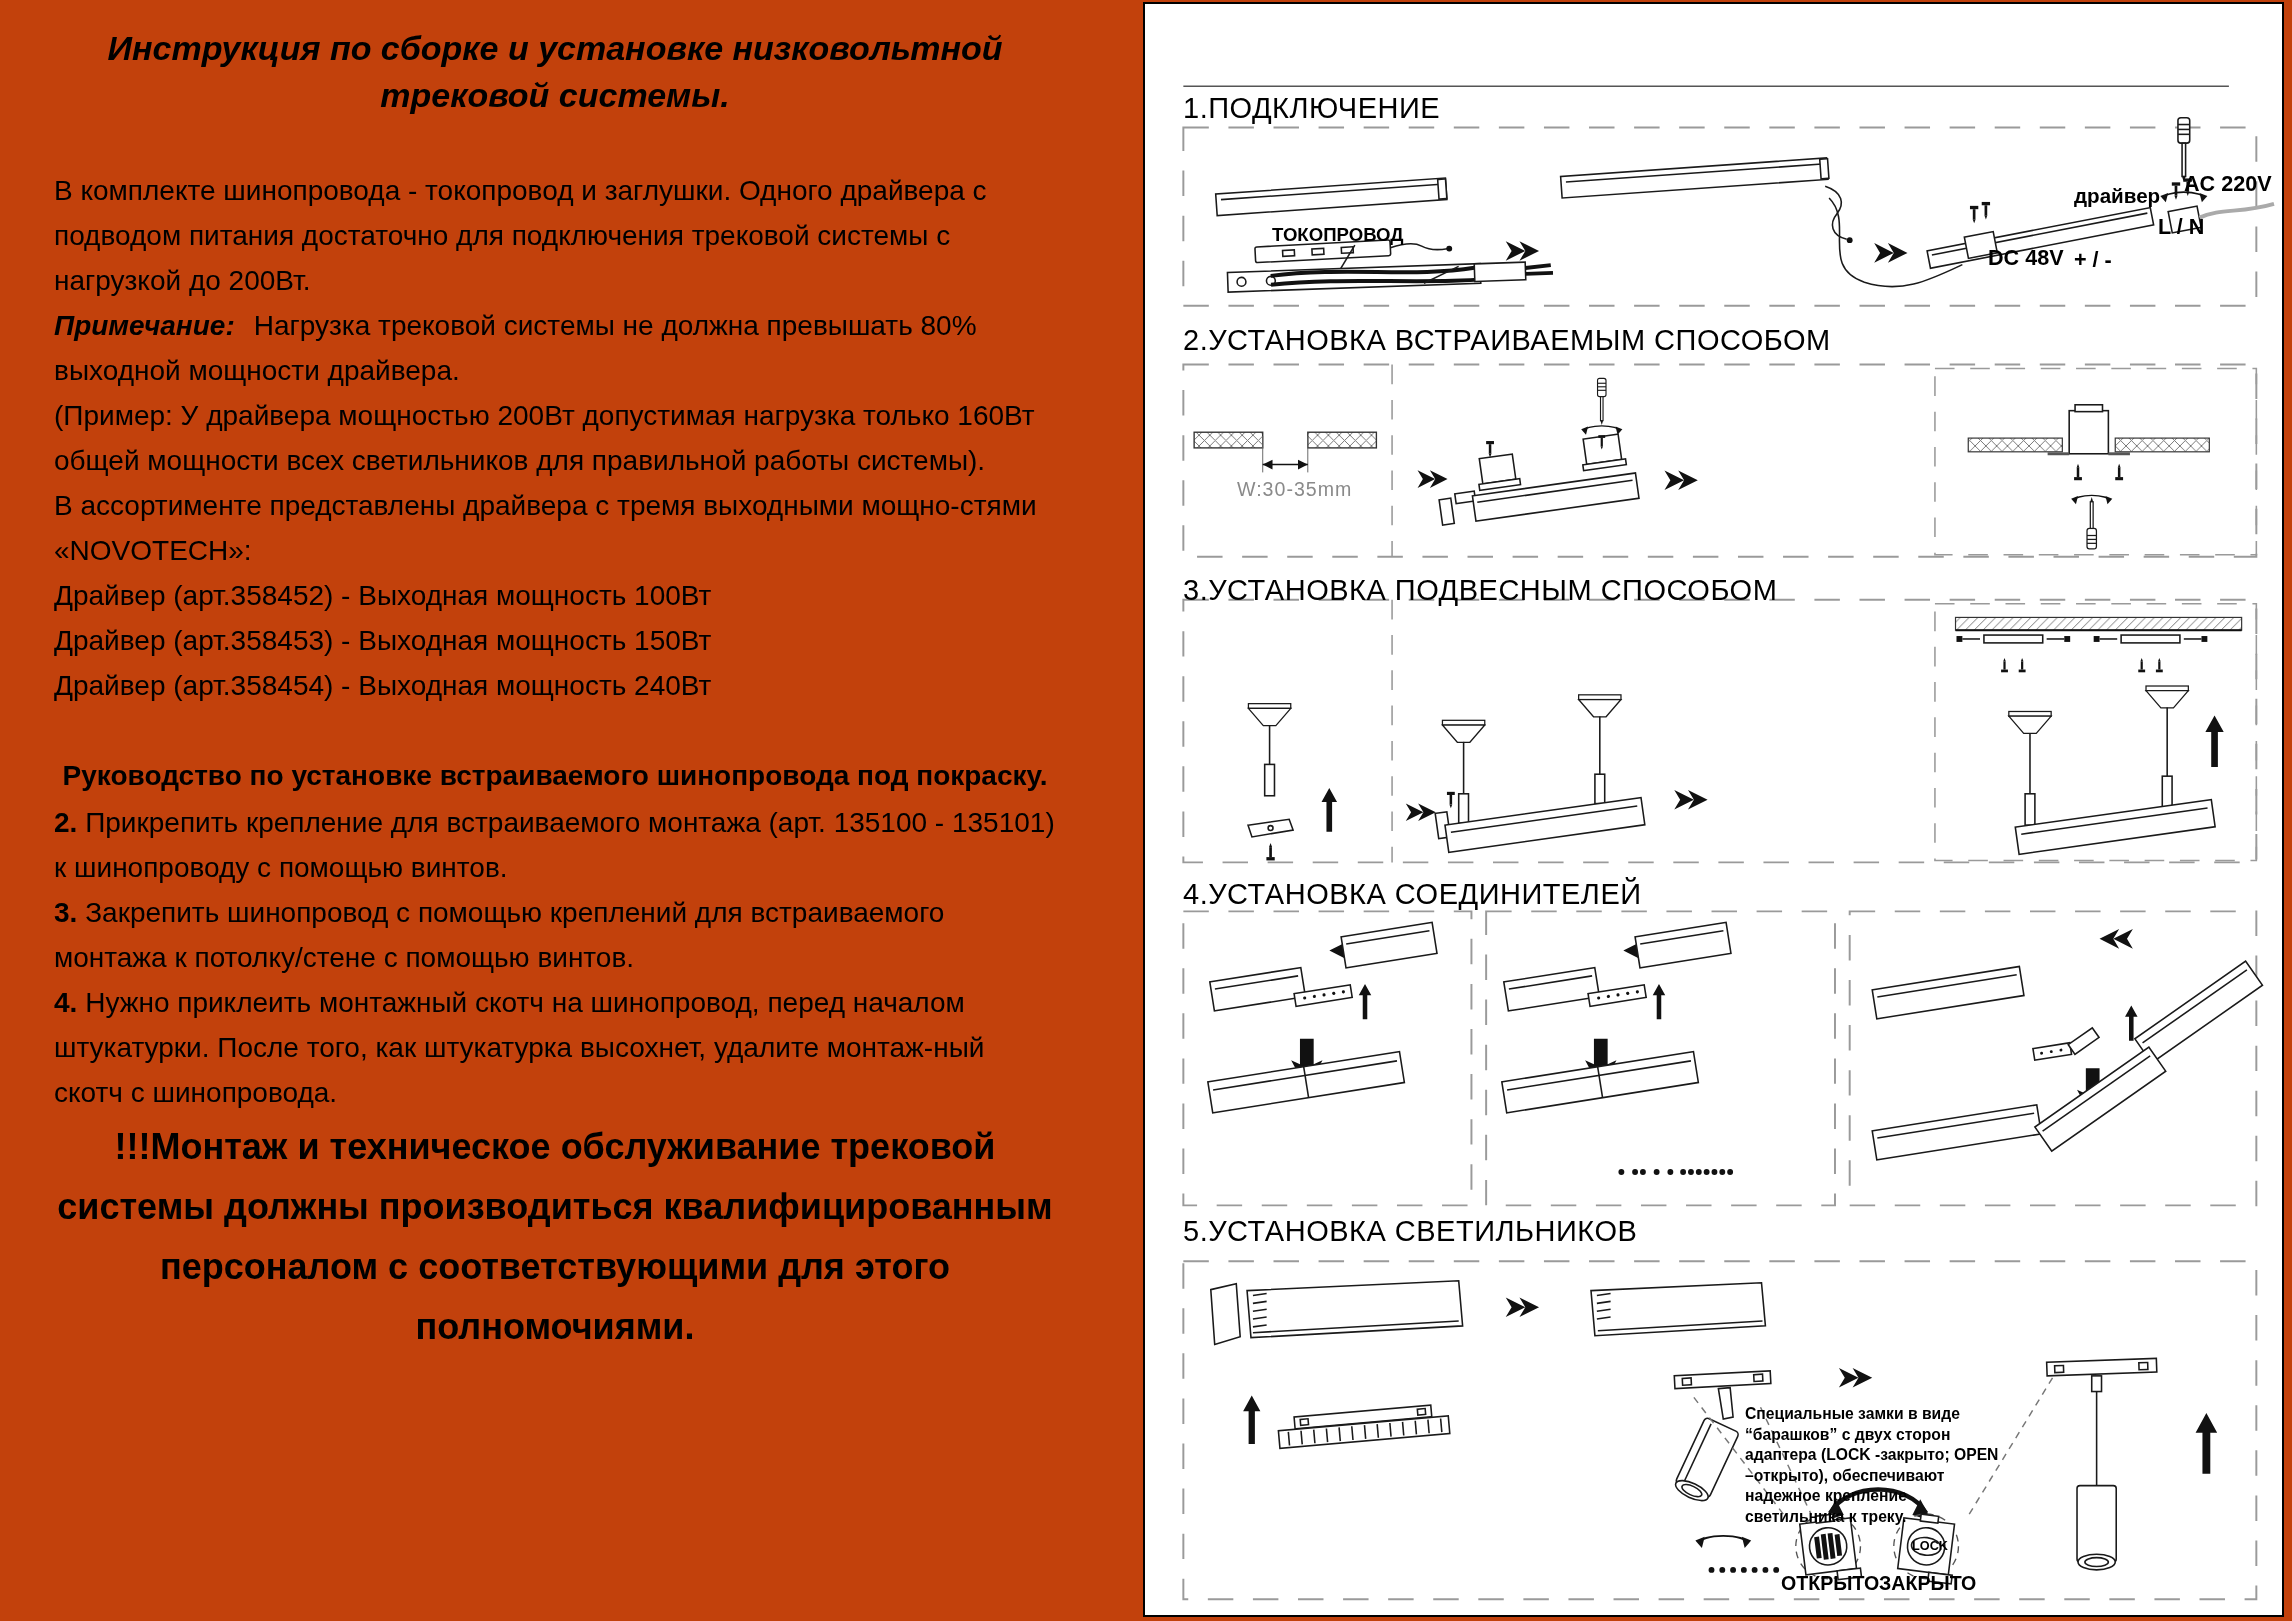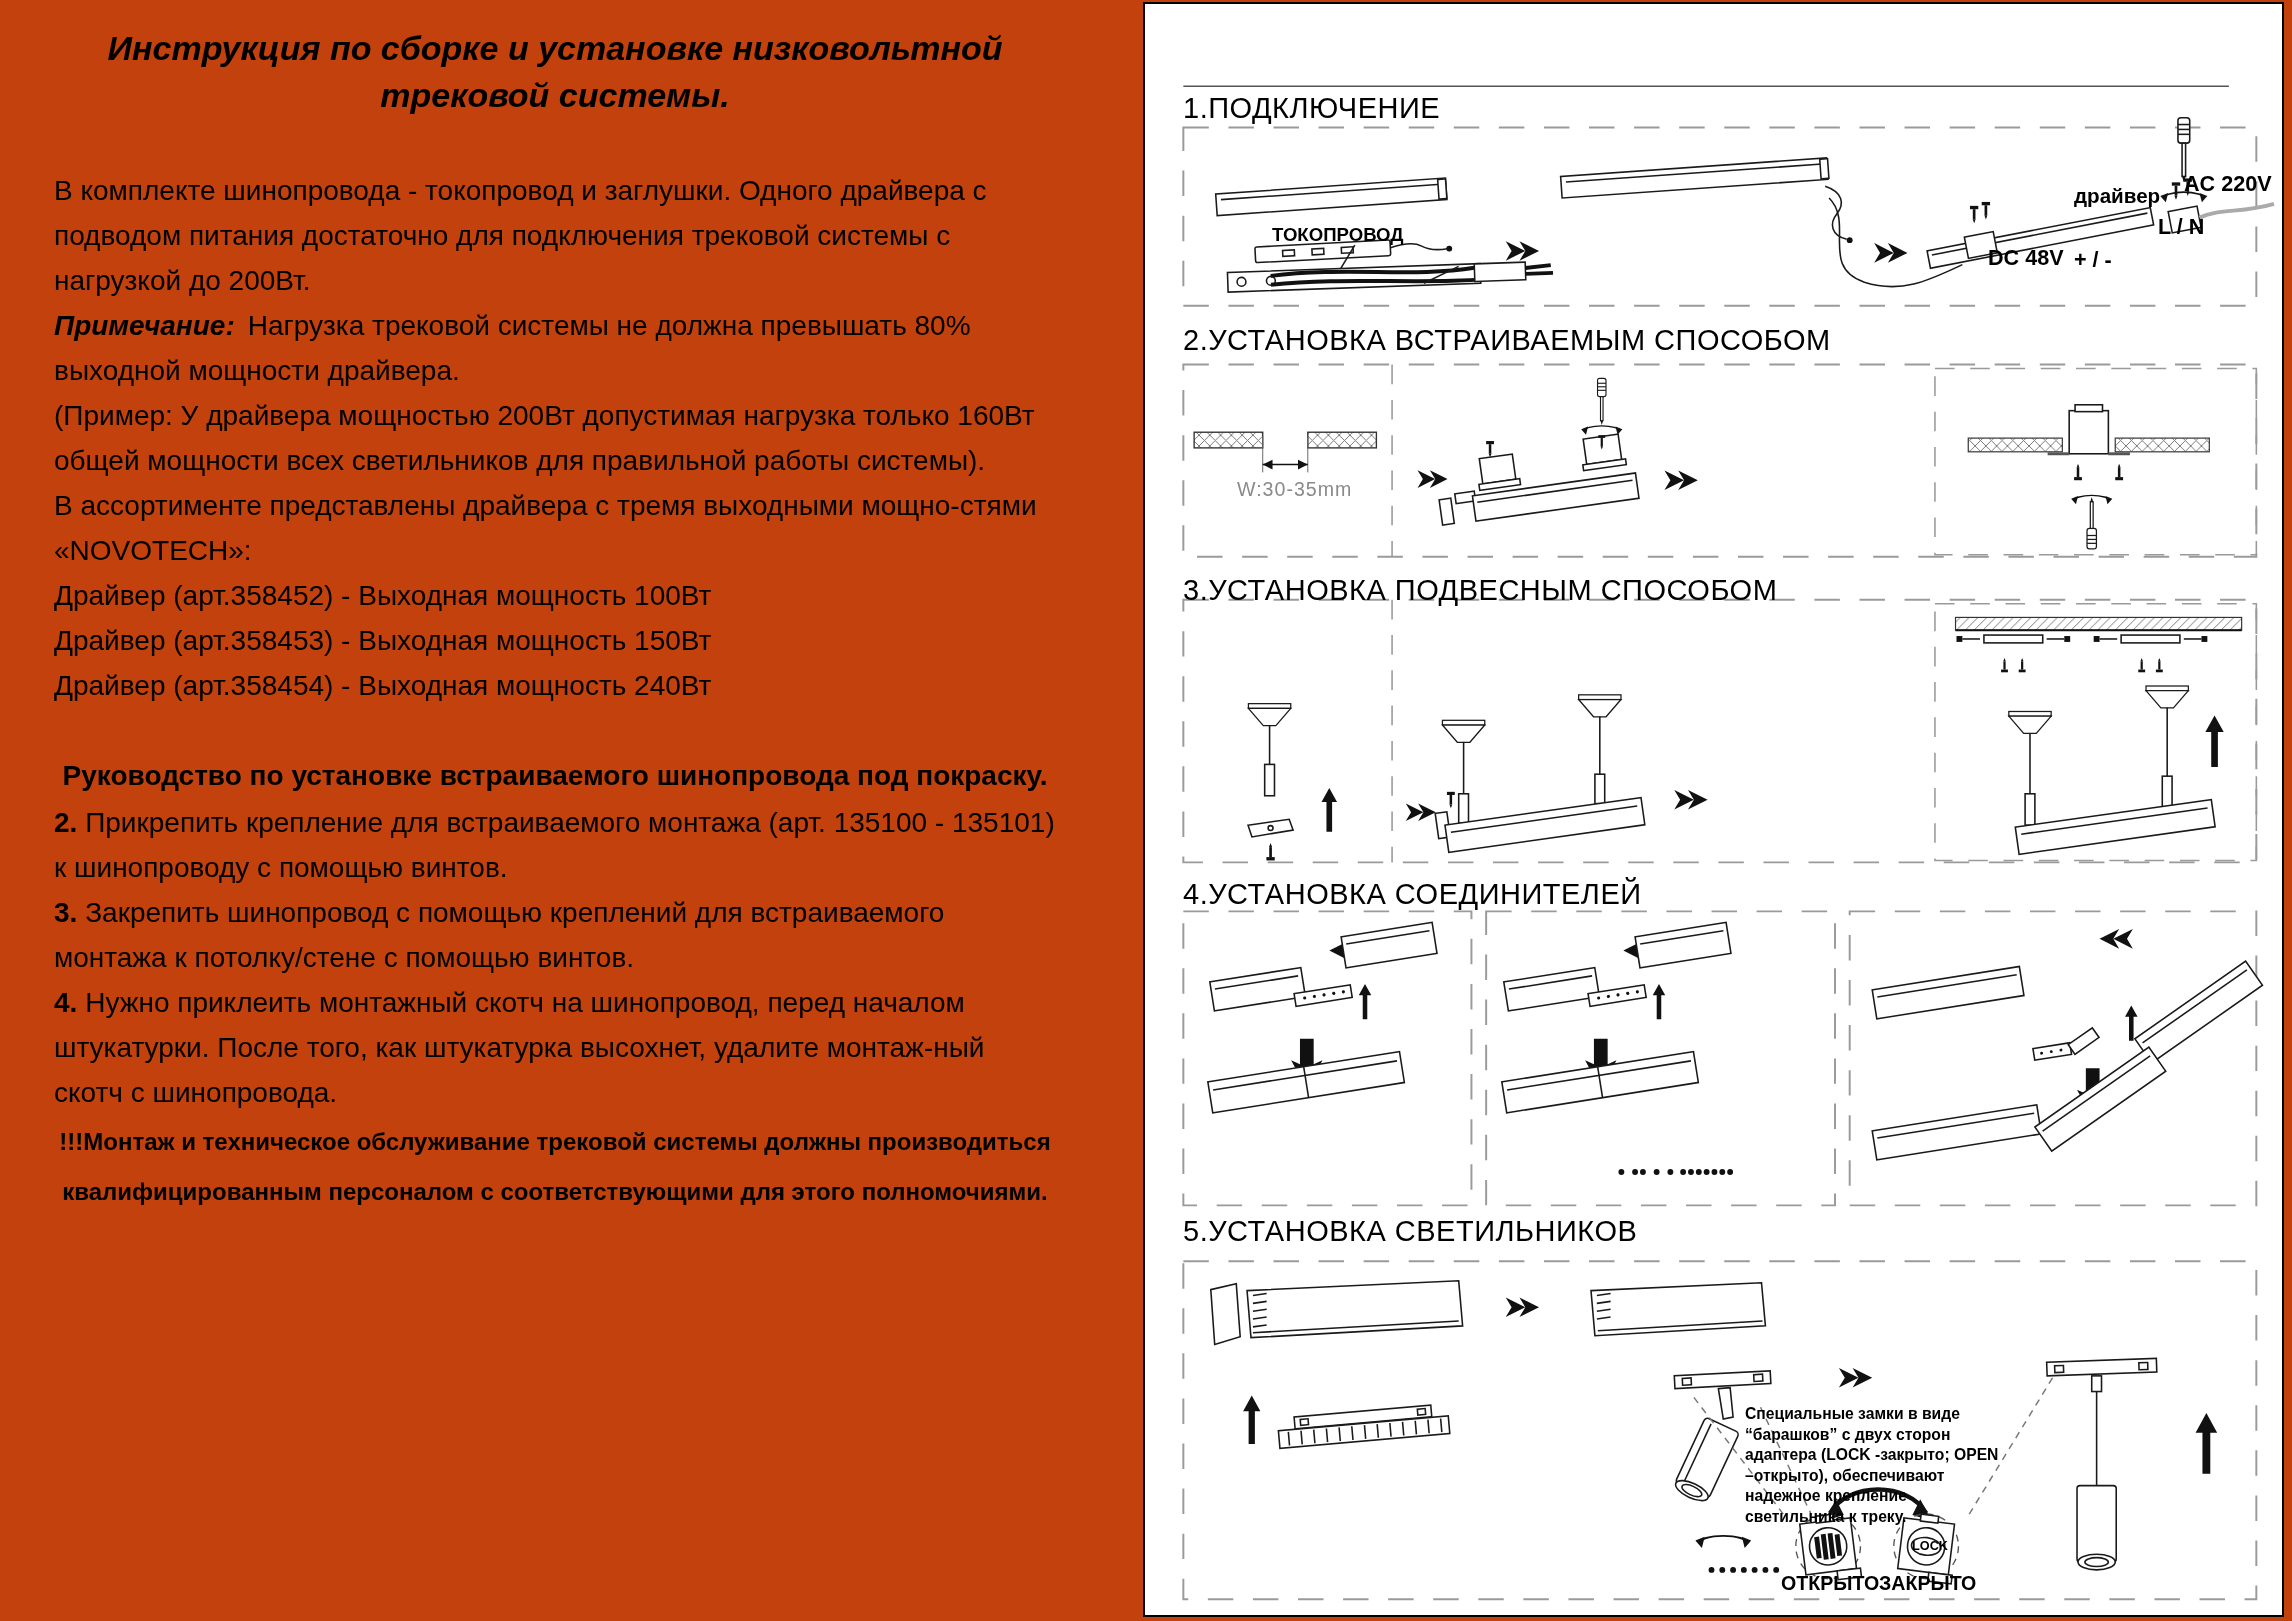--- a/index.html
+++ b/index.html
@@ -3,25 +3,25 @@
 <meta charset="utf-8">
 <style>
   html,body{margin:0;padding:0;background:#e8e8e8}
   .page{position:relative;width:2293px;height:1621px;background:#c2410c;overflow:hidden;
         font-family:Liberation Sans, sans-serif;color:#000}
   
   .left-col{position:absolute;left:54px;top:13.7px;width:1002px}
   .doc-title{font-size:34px;font-weight:bold;font-style:italic;text-align:center;
              line-height:47px;margin:11.8px 0 49px 0}
   .para{font-size:28px;line-height:45px;margin:0}
-  .para .ni{font-weight:bold;font-style:italic;margin-right:13px}
+  .para .ni{font-weight:bold;font-style:italic;margin-right:19px}
   .subhead{font-size:28px;font-weight:bold;text-align:center;line-height:45px;margin:45px 0 2px 0}
   .step{font-size:28px;line-height:45px;margin:0}
   .step b{margin-right:7.8px}
-  .warning{font-size:24px;font-weight:bold;text-align:center;line-height:50px;margin:2px 0 0 0}
+  .warning{font-size:36px;font-weight:bold;text-align:center;line-height:60px;margin:2px 0 0 0}
   
   .panel{position:absolute;left:1143px;top:2px;width:1141px;height:1615px;
          border:2.9px solid #000;box-sizing:border-box;background:#fff}
   .panel svg{position:absolute;left:0;top:0}
   .sec-title{position:absolute;font-size:29px;letter-spacing:0.5px;white-space:nowrap}
   .lbl{position:absolute;font-weight:bold;white-space:nowrap}
   .lbl.tok{font-size:18.6px}
   .lbl.drv{font-size:20.6px}
   .lbl.volt{font-size:21.6px}
   .lbl.dim{font-size:19.6px;font-weight:normal;color:#8a8a8a;letter-spacing:1px}

